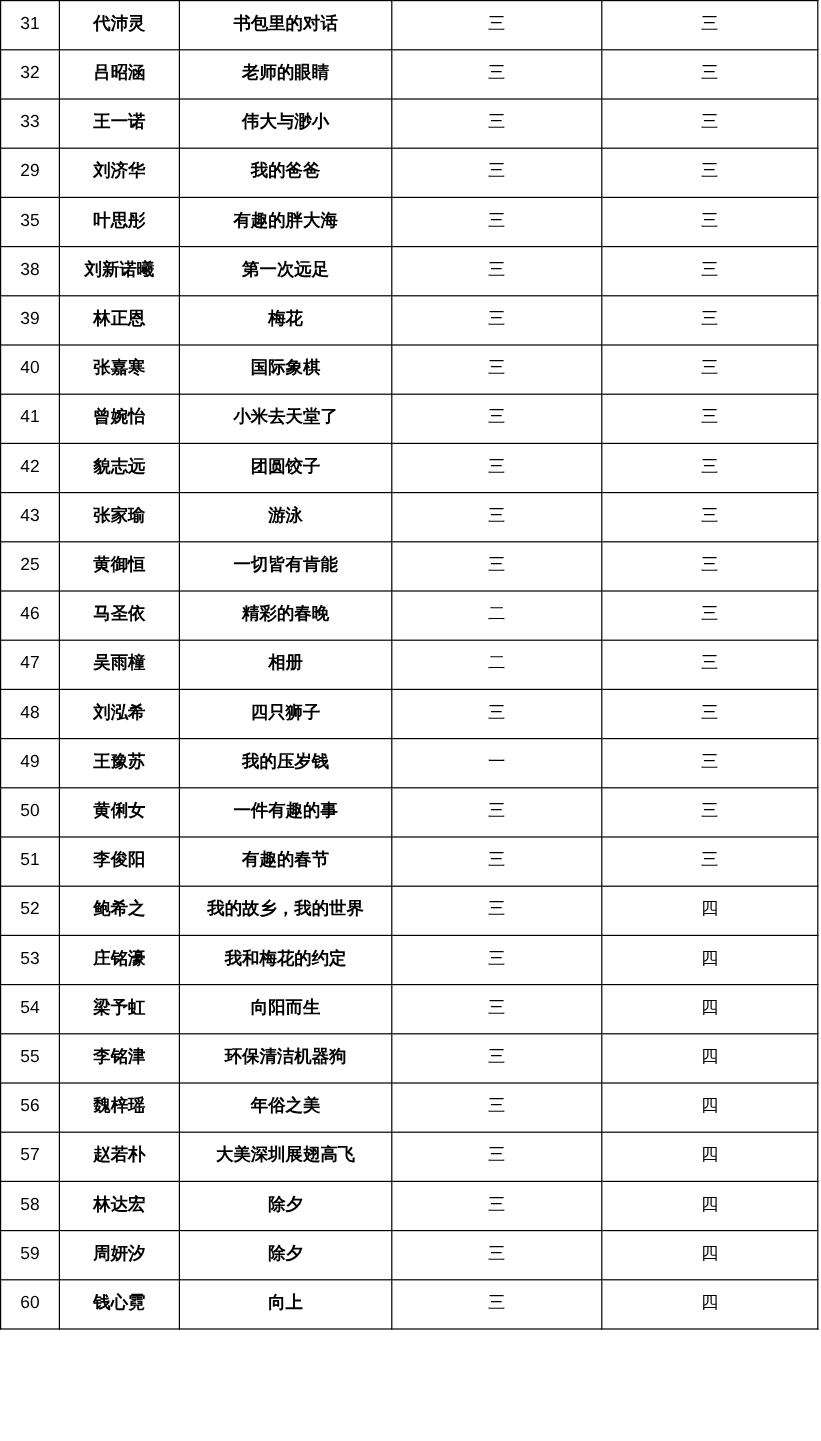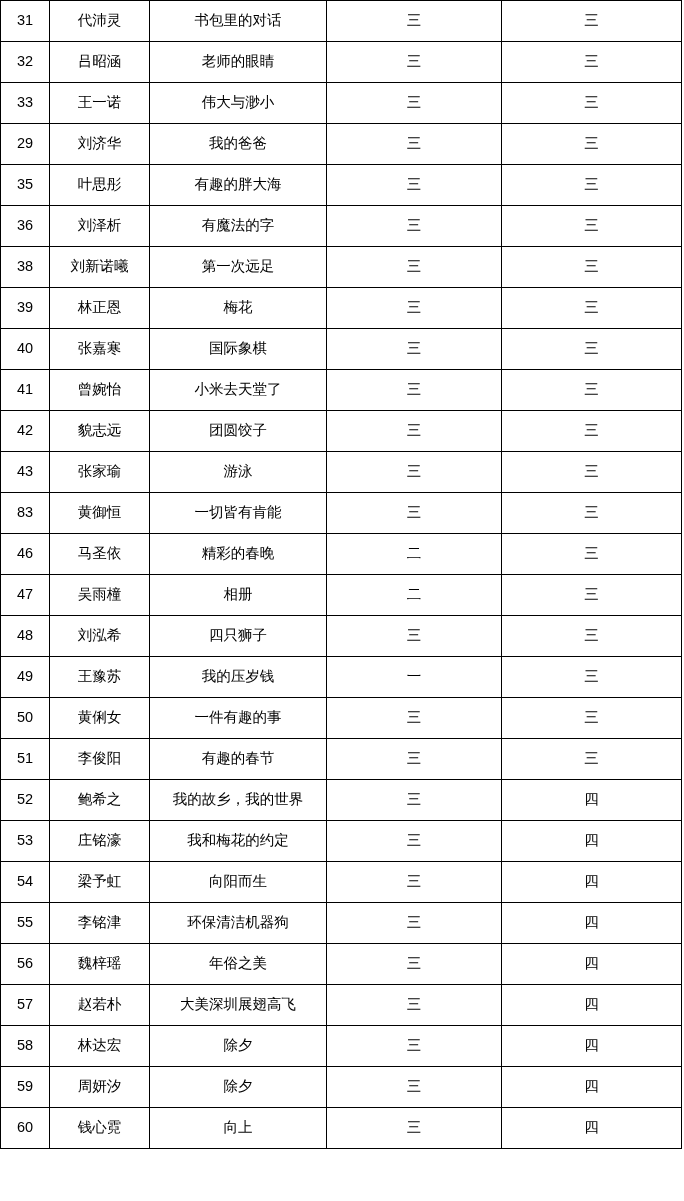--- a/index.html
+++ b/index.html
@@ -39,20 +39,21 @@
   col.c-index  { width: 49px; }
   col.c-name   { width: 100px; }
   col.c-title  { width: 177px; }
   col.c-grade  { width: 175px; }
   col.c-award  { width: 180px; }
   td.index {
     font-size: 14px;
   }
   td.name, td.title {
     font-size: 15px;
+    font-weight: bold;
   }
   td.grade, td.award {
     font-size: 15px;
   }
 </style>
 </head>
 <body>
 
 <div class="sheet">
   <table class="entries">
@@ -93,27 +94,20 @@
           <td class="award">三</td>
         </tr>
         <tr>
           <td class="index">35</td>
           <td class="name">叶思彤</td>
           <td class="title">有趣的胖大海</td>
           <td class="grade">三</td>
           <td class="award">三</td>
         </tr>
         <tr>
-          <td class="index">36</td>
-          <td class="name">刘泽析</td>
-          <td class="title">有魔法的字</td>
-          <td class="grade">三</td>
-          <td class="award">三</td>
-        </tr>
-        <tr>
           <td class="index">38</td>
           <td class="name">刘新诺曦</td>
           <td class="title">第一次远足</td>
           <td class="grade">三</td>
           <td class="award">三</td>
         </tr>
         <tr>
           <td class="index">39</td>
           <td class="name">林正恩</td>
           <td class="title">梅花</td>
@@ -142,21 +136,21 @@
           <td class="award">三</td>
         </tr>
         <tr>
           <td class="index">43</td>
           <td class="name">张家瑜</td>
           <td class="title">游泳</td>
           <td class="grade">三</td>
           <td class="award">三</td>
         </tr>
         <tr>
-          <td class="index">83</td>
+          <td class="index">25</td>
           <td class="name">黄御恒</td>
           <td class="title">一切皆有肯能</td>
           <td class="grade">三</td>
           <td class="award">三</td>
         </tr>
         <tr>
           <td class="index">46</td>
           <td class="name">马圣依</td>
           <td class="title">精彩的春晚</td>
           <td class="grade">二</td>

